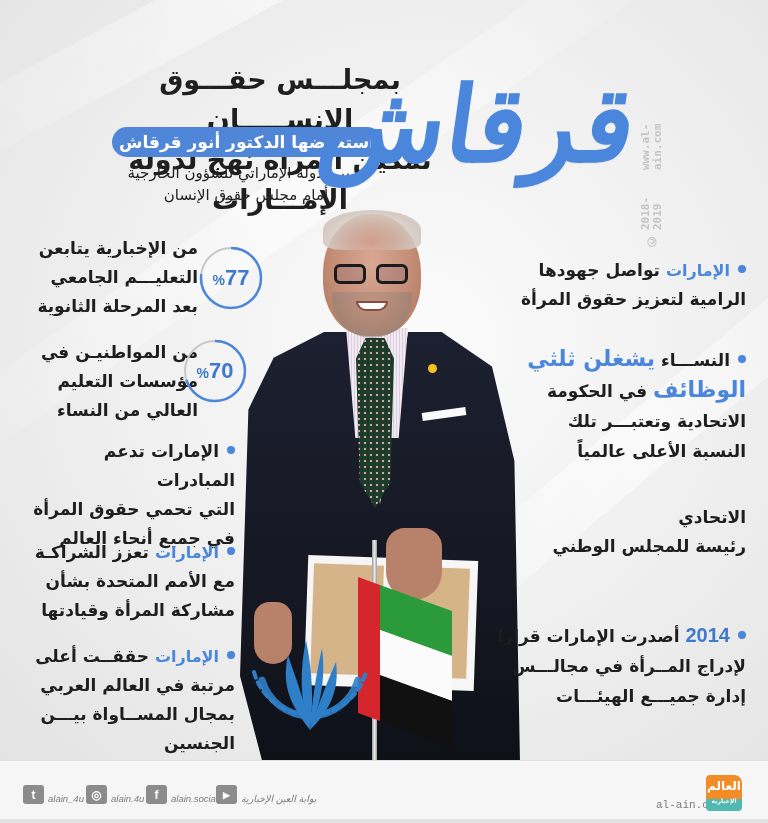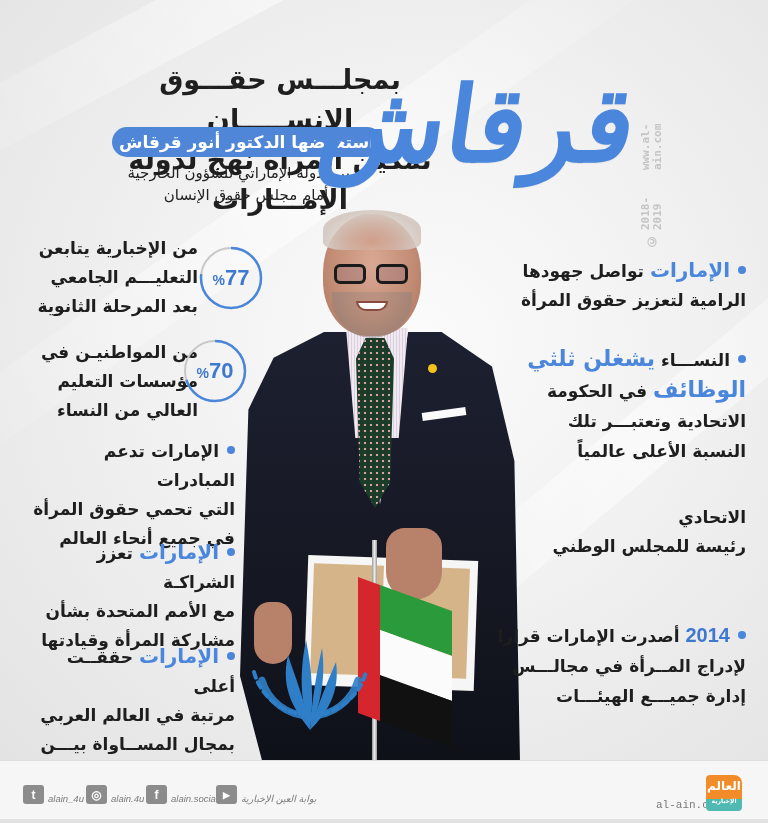--- a/index.html
+++ b/index.html
@@ -72,21 +72,21 @@
   .ring .pct small { font-size: 14px; }
 
   .bullet {
     position: absolute; direction: rtl; text-align: right;
     font-size: 17px; line-height: 29px; font-weight: bold; color: #1e1e1e;
   }
   .bullet .dot {
     display: inline-block; width: 8px; height: 8px; border-radius: 50%; background: #4a86dc;
     margin-left: 8px; vertical-align: middle; position: relative; top: -2px;
   }
-  .hl { color: #4a86dc; font-size: 20px; }
+  .hl { color: #4a86dc; font-size: 16px; }
   .hl-num { color: #3e79cf; font-size: 20px; font-family: "Liberation Sans", sans-serif; }
 
   
   .figure { position: absolute; left: 240px; top: 210px; width: 280px; height: 550px; }
   .head {
     position: absolute; left: 83px; top: 4px; width: 98px; height: 122px; border-radius: 48% 48% 45% 45%;
     background: radial-gradient(ellipse at 50% 40%, #d9a894 0%, #c28b74 60%, #a8735e 100%);
   }
   .hair {
     position: absolute; left: 83px; top: 0px; width: 98px; height: 40px; border-radius: 50% 50% 20% 20%;

